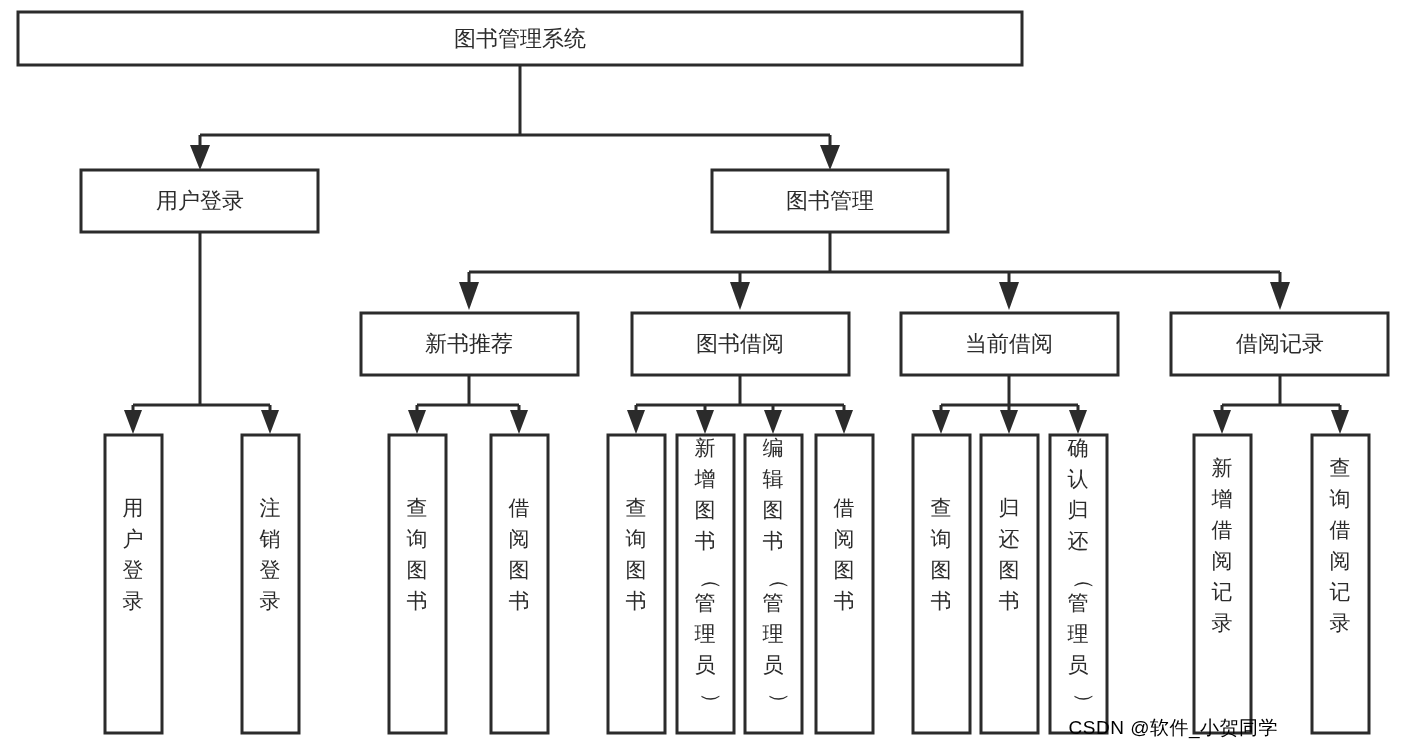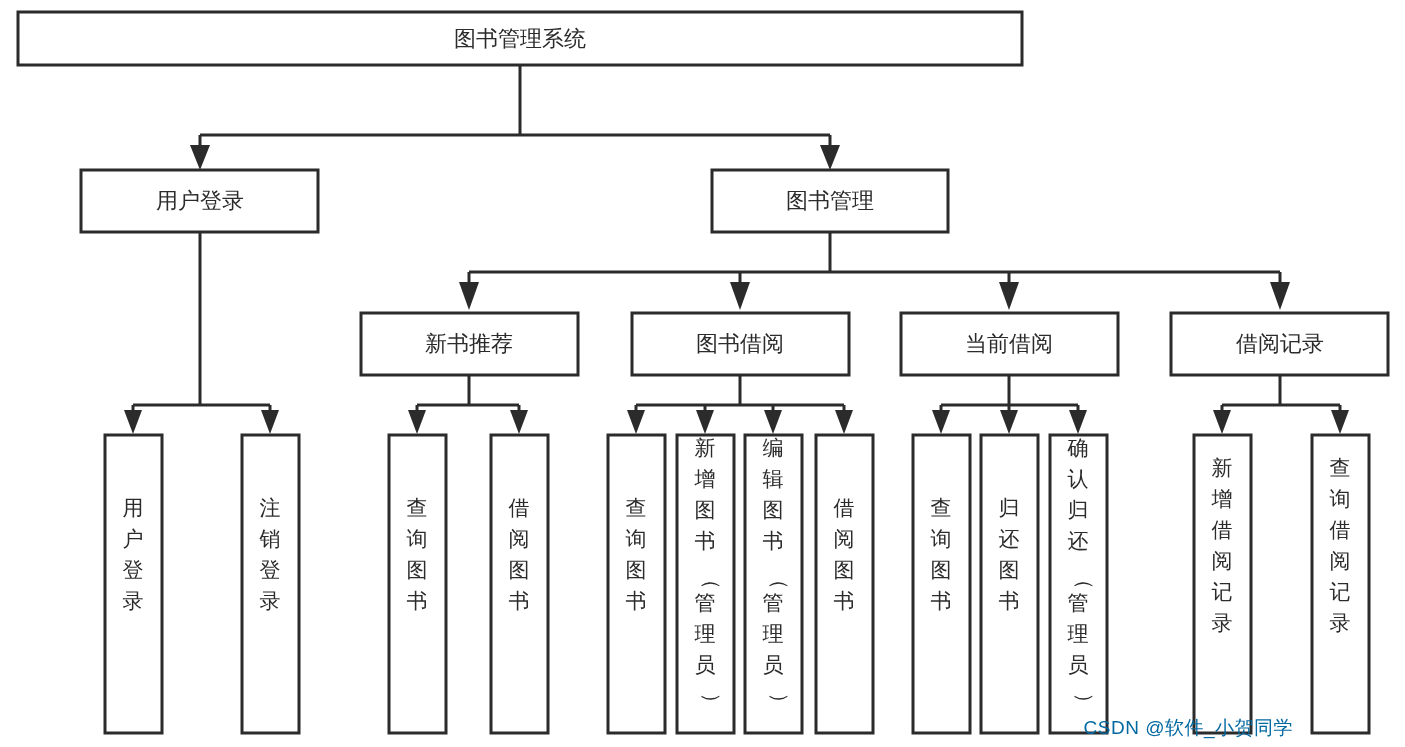--- a/index.html
+++ b/index.html
@@ -52,25 +52,25 @@
   .node-label-v {
     font-family: "Liberation Sans", "DejaVu Sans", sans-serif;
     font-size: 21px;
     fill: #2b2b2b;
   }
   .vert-char {
     text-anchor: middle;
   }
   .watermark-text {
     position: absolute;
-    right: 10px;
+    right: 25px;
     bottom: 6px;
     font-family: "Liberation Sans", "DejaVu Sans", sans-serif;
     font-size: 19px;
-    color: #0369a1;
+    color: #000000;
     white-space: nowrap;
     letter-spacing: 0.5px;
     user-select: none;
   }
 </style>
 </head>
 <body>
 
 <div id="diagram-root">
   <svg id="tree-svg" viewBox="0 0 1405 747" xmlns="http://www.w3.org/2000/svg">

